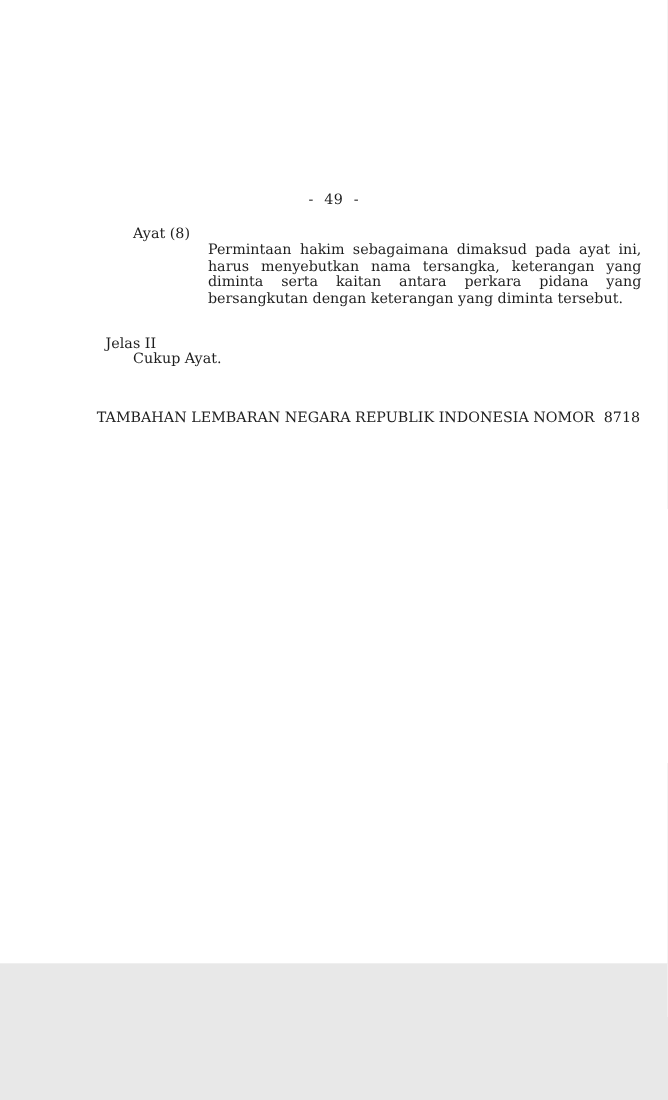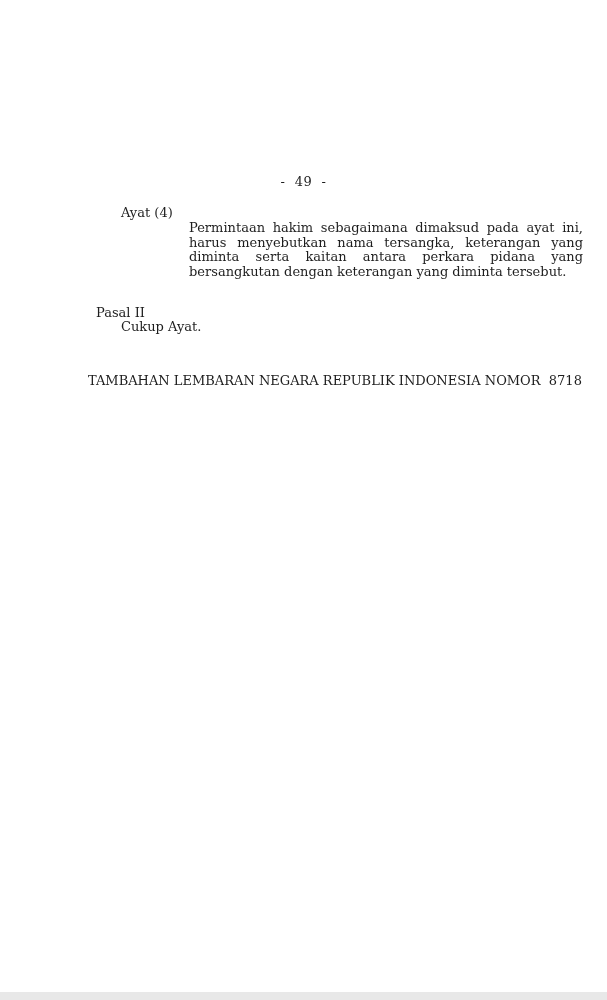--- a/index.html
+++ b/index.html
@@ -3,21 +3,21 @@
 <meta charset="utf-8">
 <style>
   html, body {
     margin: 0;
     padding: 0;
     background: #e8e8e8;
   }
   .page {
     position: relative;
     width: 607px;
-    height: 992px;
+    height: 876px;
     margin: 0 auto;
     background: #ffffff;
     font-family: "DejaVu Serif", serif;
     color: #1e1e1e;
     font-size: 13px;
     line-height: 14.5px;
     overflow: hidden;
   }
   .page-number {
     position: absolute;
@@ -62,23 +62,23 @@
     white-space: pre;
   }
 </style>
 </head>
 <body>
 
 <div class="page">
 
   <div class="page-number">-  49  -</div>
 
-  <div class="ayat-heading">Ayat (4)</div>
+  <div class="ayat-heading">Ayat (8)</div>
 
   <div class="ayat-body">Permintaan hakim sebagaimana dimaksud pada ayat ini, harus menyebutkan nama tersangka, keterangan yang diminta serta kaitan antara perkara pidana yang bersangkutan dengan keterangan yang diminta tersebut.</div>
 
-  <div class="pasal-heading">Pasal II</div>
+  <div class="pasal-heading">Jelas II</div>
 
   <div class="pasal-body">Cukup Ayat.</div>
 
   <div class="footer-line">TAMBAHAN LEMBARAN NEGARA REPUBLIK INDONESIA NOMOR  8718</div>
 
 </div>
 
 </body></html>

